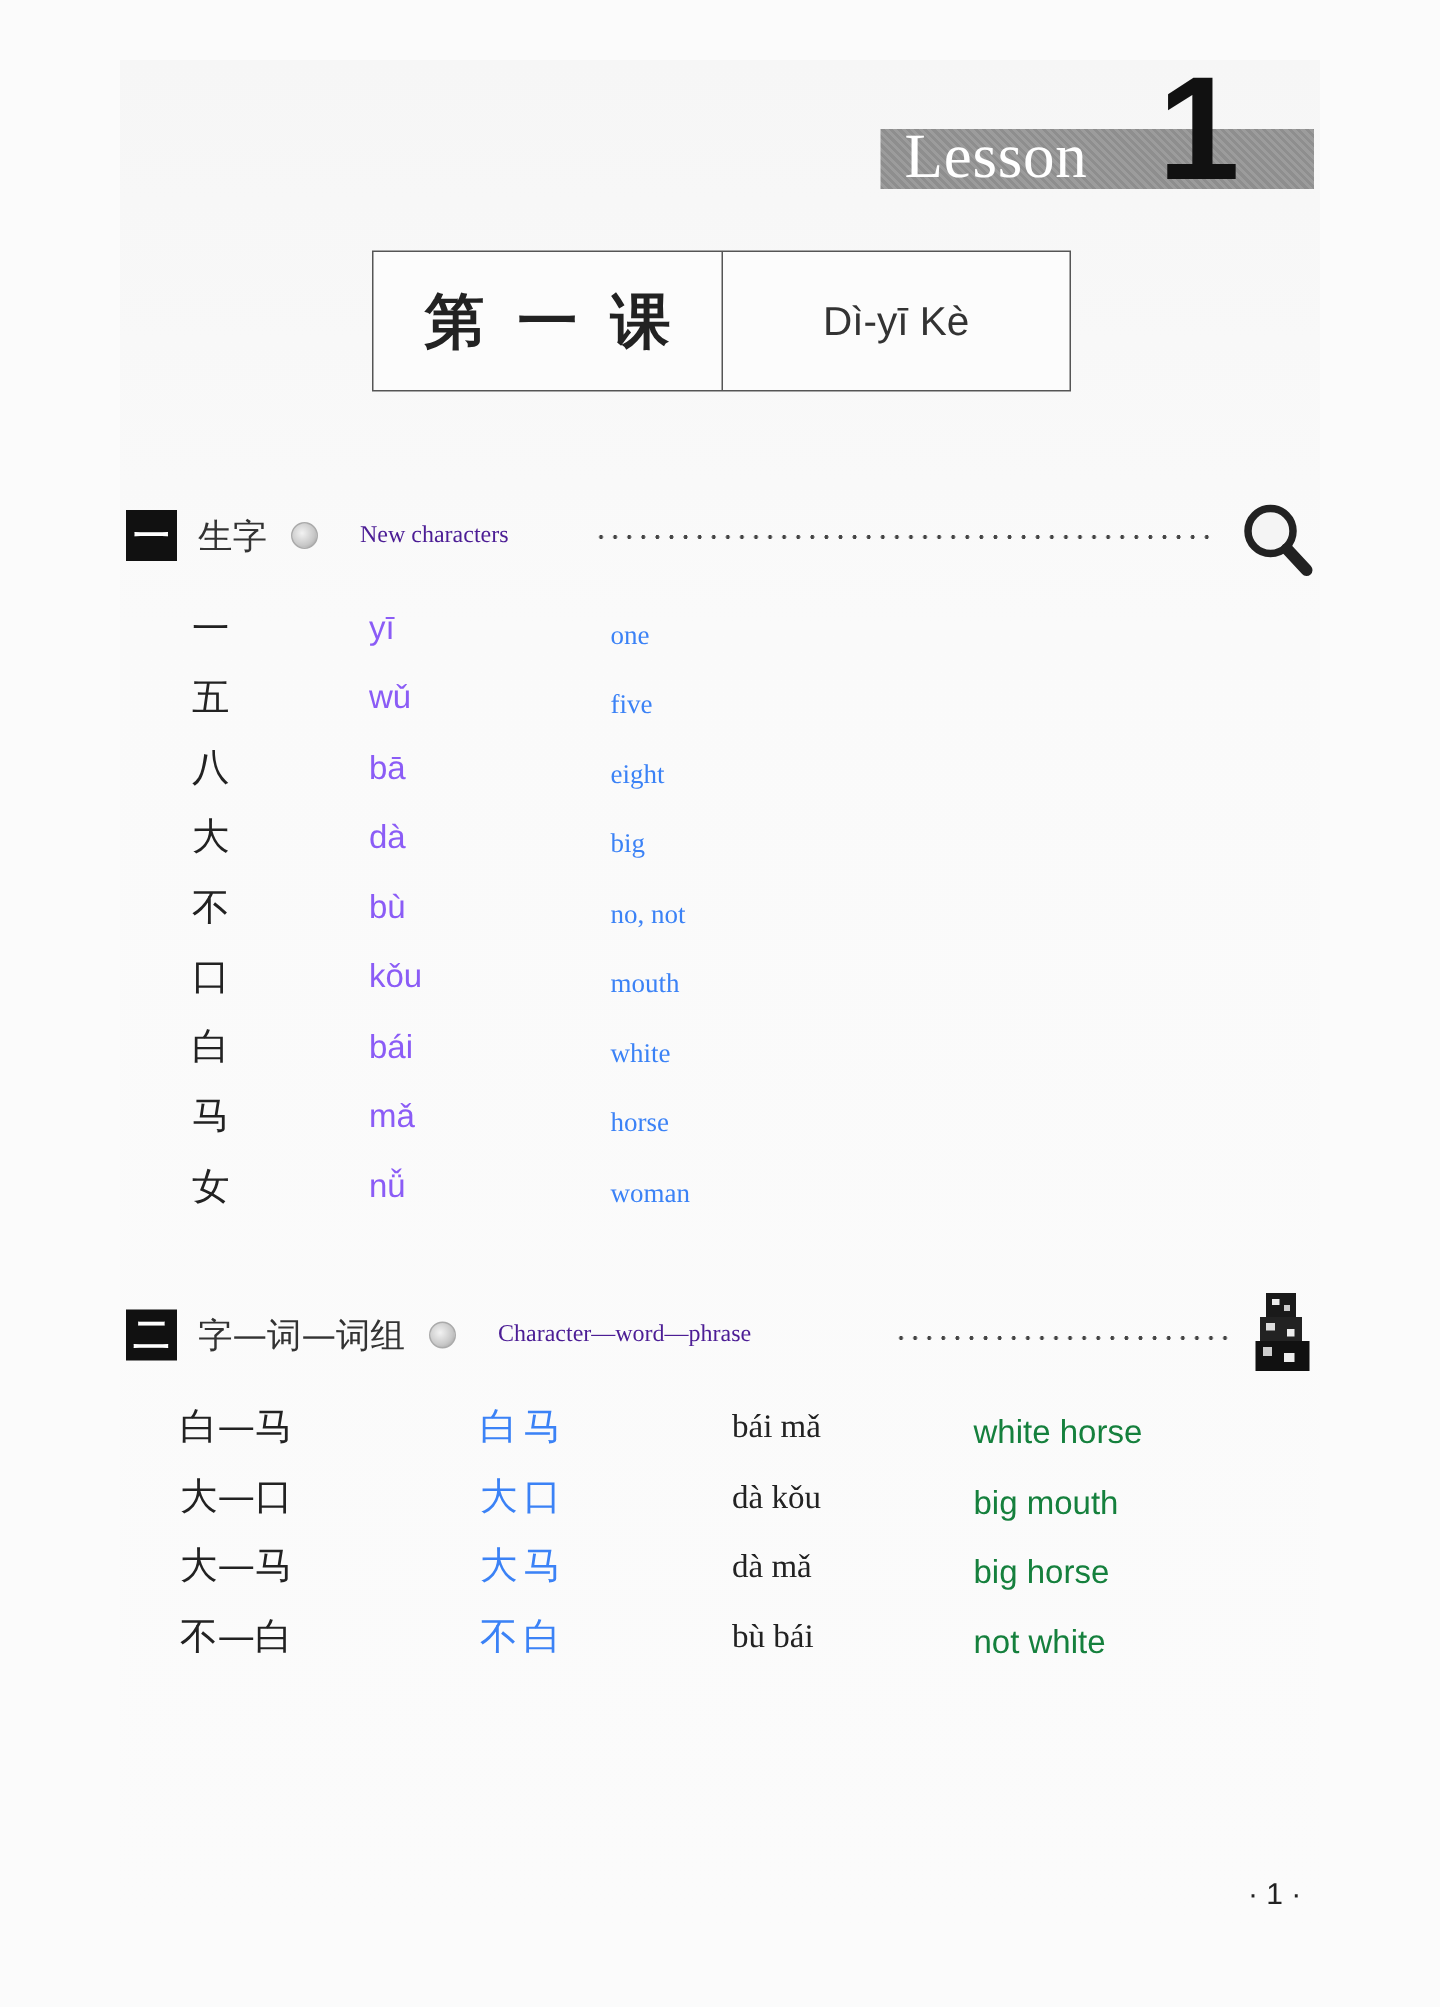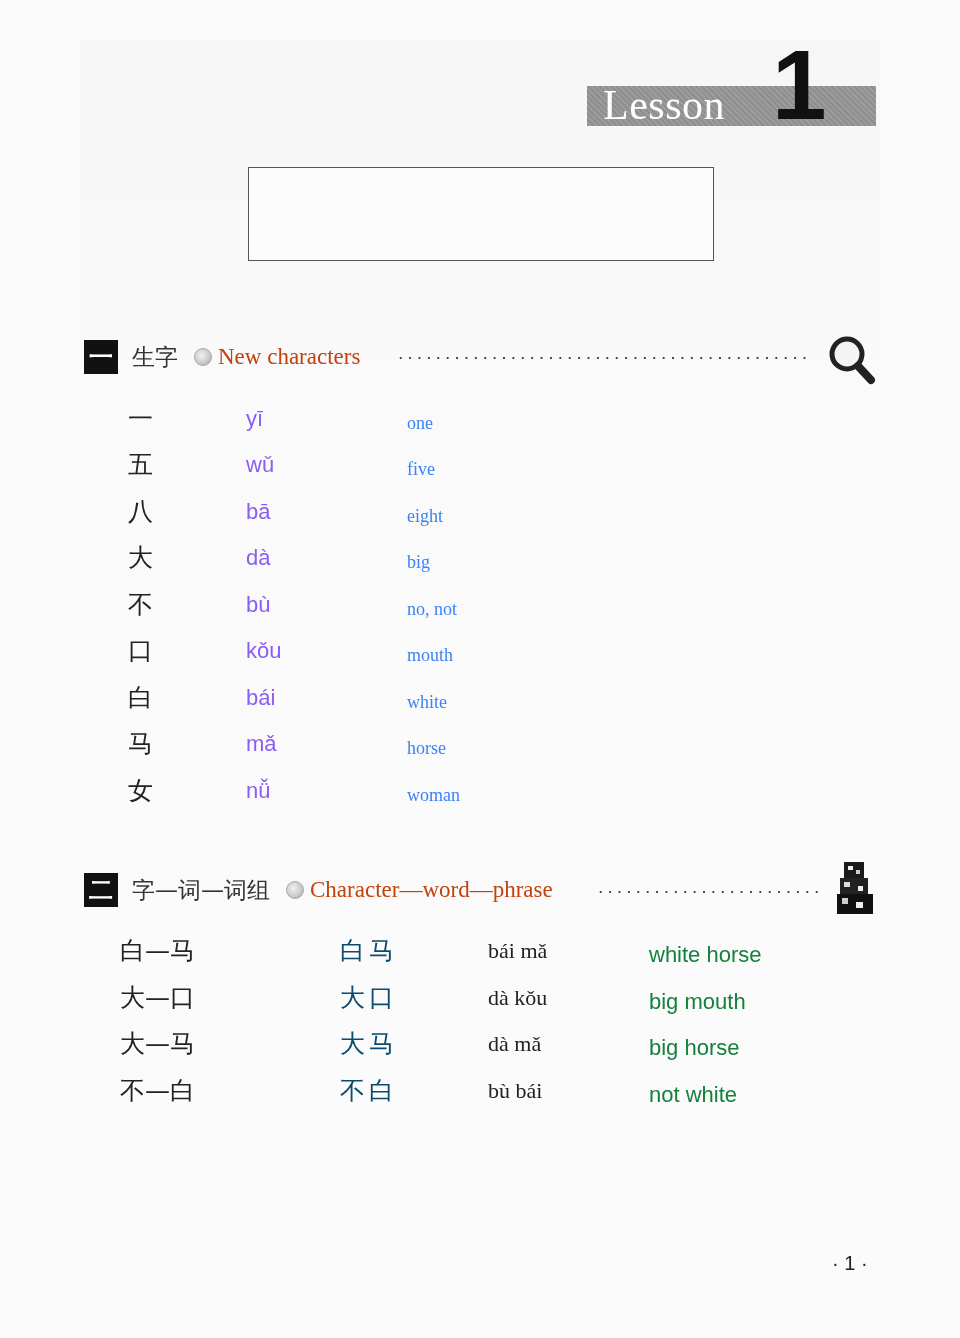--- a/index.html
+++ b/index.html
@@ -51,21 +51,21 @@
   }
   .sec-cn {
     margin-left: 14px; font-family: "DejaVu Sans", sans-serif; font-size: 23px; color: #333;
   }
   .sec-bullet {
     width: 16px; height: 16px; border-radius: 50%; margin-left: 16px;
     background: radial-gradient(circle at 40% 40%, #f2f2f2 0%, #c8c8c8 60%, #9a9a9a 100%);
     border: 1px solid #aaa;
   }
   .sec-en {
-    margin-left: 6px; font-family: "Liberation Serif", serif; font-size: 23px; color: #c2410c;
+    margin-left: 28px; font-family: "Liberation Serif", serif; font-size: 16px; color: #4c1d95;
   }
   .sec-dots {
     position: absolute; height: 4px;
     background-image: radial-gradient(circle, #444 1.2px, transparent 1.4px);
     background-size: 9.4px 4px; background-repeat: repeat-x;
   }
   .icon-magnifier { position: absolute; left: 826px; top: 334px; width: 50px; height: 52px; }
   .icon-blocks { position: absolute; left: 834px; top: 860px; width: 42px; height: 56px; }
   
   .row1 { position: absolute; left: 0; height: 40px; width: 960px; }
@@ -76,38 +76,40 @@
   .c-py {
     position: absolute; left: 246px; font-family: "Liberation Sans", sans-serif;
     font-size: 22px; line-height: 30px; color: #8b5cf6;
   }
   .c-en {
     position: absolute; left: 407px; top: 4px; font-family: "Liberation Serif", serif;
     font-size: 18px; line-height: 30px; color: #3b82f6;
   }
   
   .c2-combo { position: absolute; left: 120px; font-family: "DejaVu Sans", sans-serif; font-size: 25px; line-height: 30px; color: #222; }
-  .c2-word { position: absolute; left: 340px; font-family: "DejaVu Sans", sans-serif; font-size: 25px; line-height: 30px; letter-spacing: 4px; color: #0c4a6e; }
+  .c2-word { position: absolute; left: 320px; font-family: "DejaVu Sans", sans-serif; font-size: 25px; line-height: 30px; letter-spacing: 4px; color: #3b82f6; }
   .c2-py { position: absolute; left: 488px; font-family: Liberation Serif, serif; font-size: 22px; line-height: 30px; color: #222; }
   .c2-en { position: absolute; left: 649px; top: 4px; font-family: Liberation Sans, sans-serif; font-size: 22px; line-height: 30px; color: #15803d; }
   .page-number {
     position: absolute; left: 832px; top: 1252px;
     font-family: "Liberation Sans", sans-serif; font-size: 20px; color: #222;
   }
 </style>
 </head>
 <body>
 
 <div class="page-shade"></div>
 
 <div class="lesson-banner"></div>
 <div class="lesson-word">Lesson</div>
 <div class="lesson-number">1</div>
 
 <div class="title-box">
+  <div class="title-cn">第一课</div>
+  <div class="title-py">Dì-yī Kè</div>
 </div>
 
 <div class="section-header" style="top:340px;">
   <div class="num-box">一</div>
   <span class="sec-cn">生字</span>
   <span class="sec-bullet"></span>
   <span class="sec-en">New characters</span>
 </div>
 <div class="sec-dots" style="left:396px; top:356px; width:412px;"></div>
 <svg class="icon-magnifier" viewBox="0 0 50 52">

